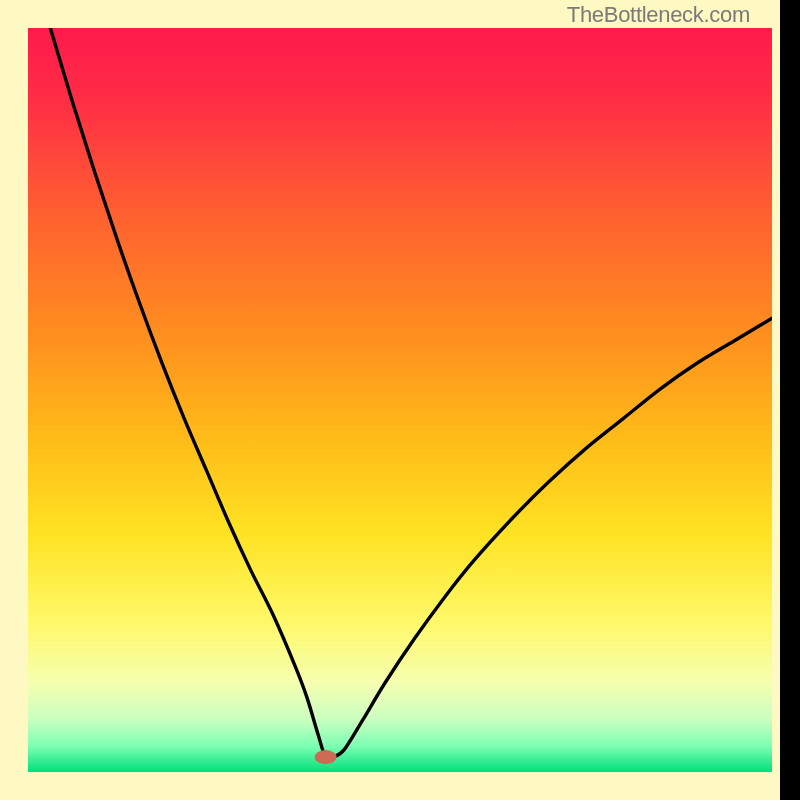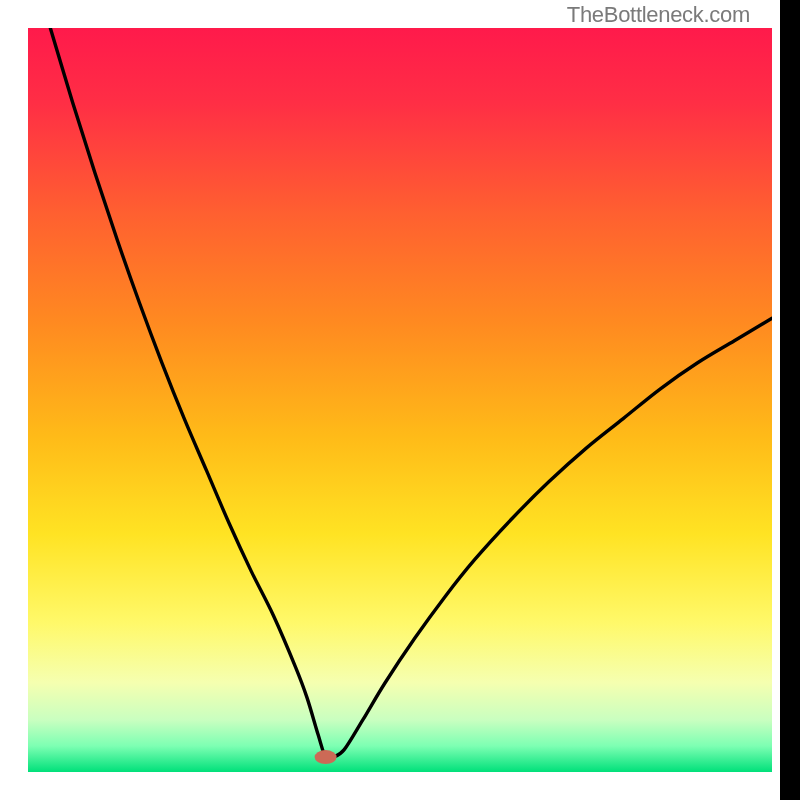--- a/index.html
+++ b/index.html
@@ -9,21 +9,21 @@
     height: 800px;
     background: #000;
     font-family: Arial, Helvetica, sans-serif;
     overflow: hidden;
   }
   .frame {
     position: absolute;
     top: 0; left: 0;
     width: 780px;
     height: 800px;
-    background: #ffffff;
+    background: #fef9c3;
   }
   .watermark {
     position: absolute;
     top: 2px;
     right: 30px;
     color: #7a7a7a;
     font-size: 22px;
     font-weight: 500;
     letter-spacing: -0.3px;
     z-index: 20;

